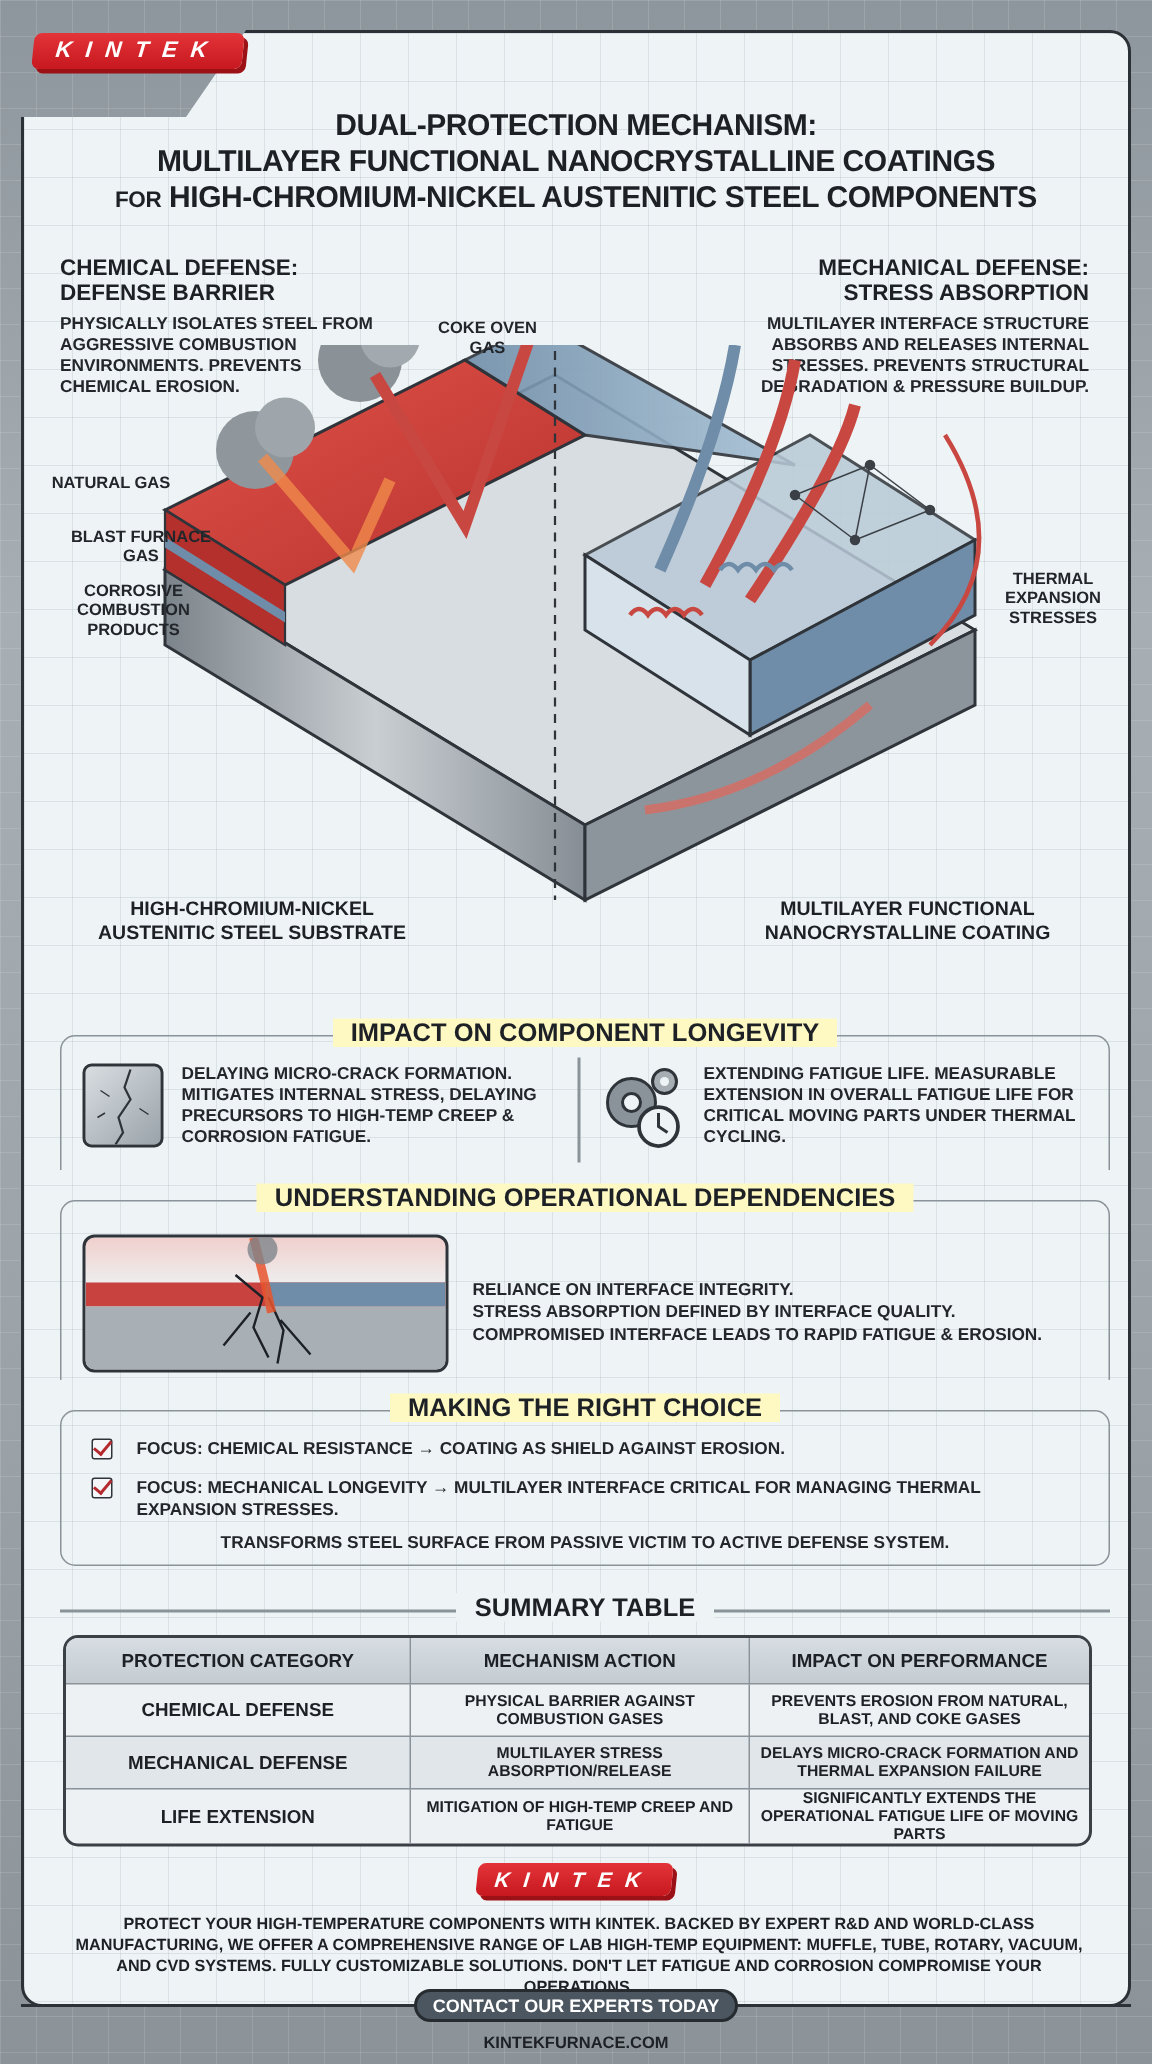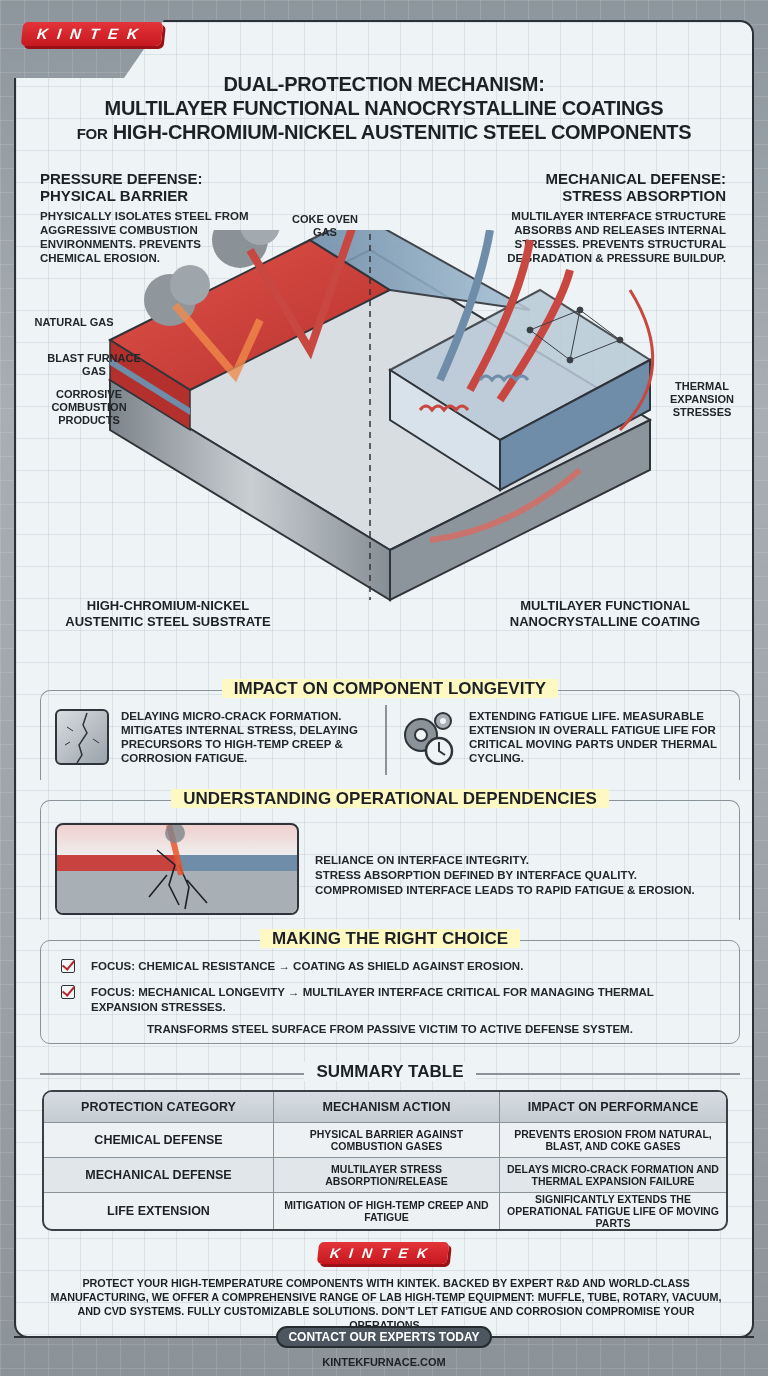--- a/index.html
+++ b/index.html
@@ -143,21 +143,21 @@
 
 <div class="logo logo-top">KINTEK</div>
 
 <div class="title">
   <div>DUAL-PROTECTION MECHANISM:</div>
   <div>MULTILAYER FUNCTIONAL NANOCRYSTALLINE COATINGS</div>
   <div><span class="small">FOR</span> <span>HIGH-CHROMIUM-NICKEL AUSTENITIC STEEL COMPONENTS</span></div>
 </div>
 
 <div class="callout-left">
-  <h3><span>PRESSURE DEFENSE:</span><br><span>PHYSICAL BARRIER</span></h3>
+  <h3><span>CHEMICAL DEFENSE:</span><br><span>DEFENSE BARRIER</span></h3>
   <p>PHYSICALLY ISOLATES STEEL FROM AGGRESSIVE COMBUSTION ENVIRONMENTS. PREVENTS CHEMICAL EROSION.</p>
 </div>
 
 <div class="callout-right">
   <h3><span>MECHANICAL DEFENSE:</span><br><span>STRESS ABSORPTION</span></h3>
   <p>MULTILAYER INTERFACE STRUCTURE ABSORBS AND RELEASES INTERNAL STRESSES. PREVENTS STRUCTURAL DEGRADATION &amp; PRESSURE BUILDUP.</p>
 </div>
 
 <svg class="illustration" viewBox="0 0 640 380">
   <defs>

